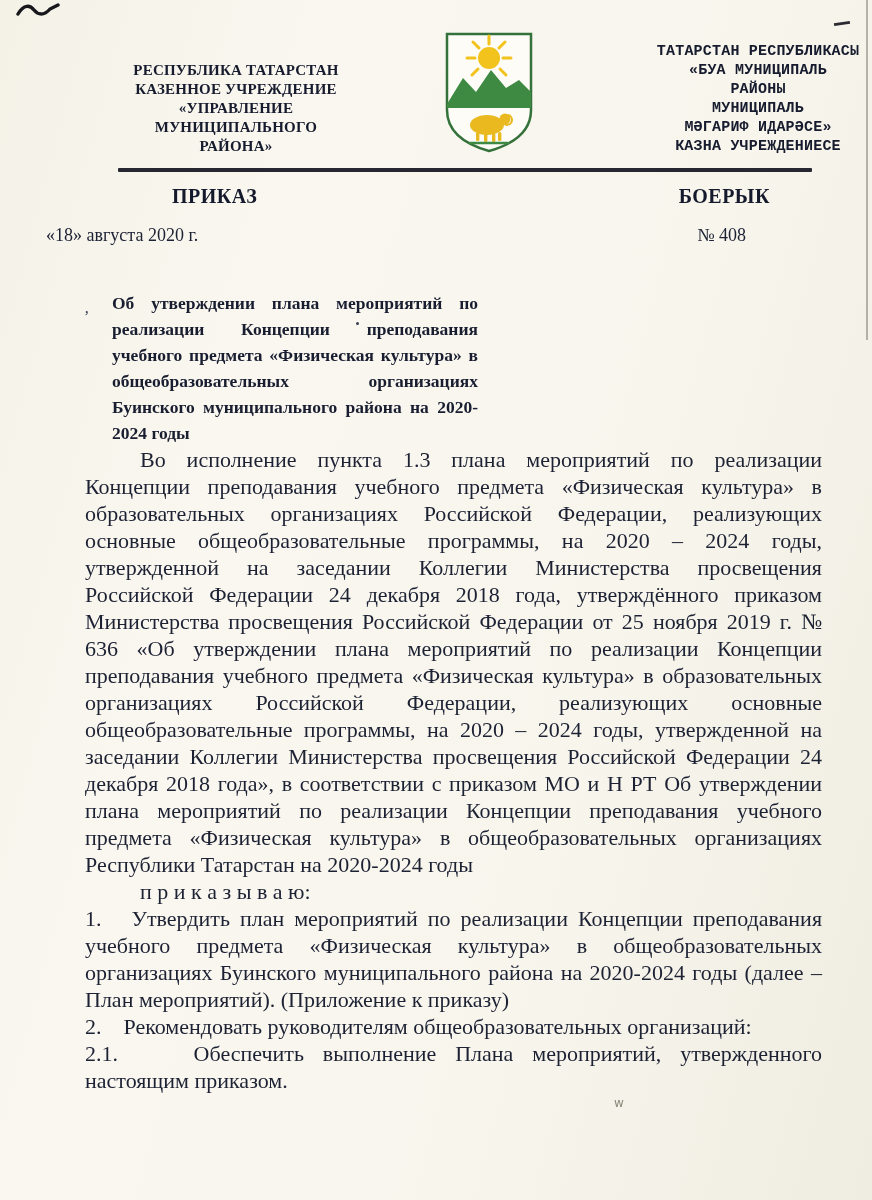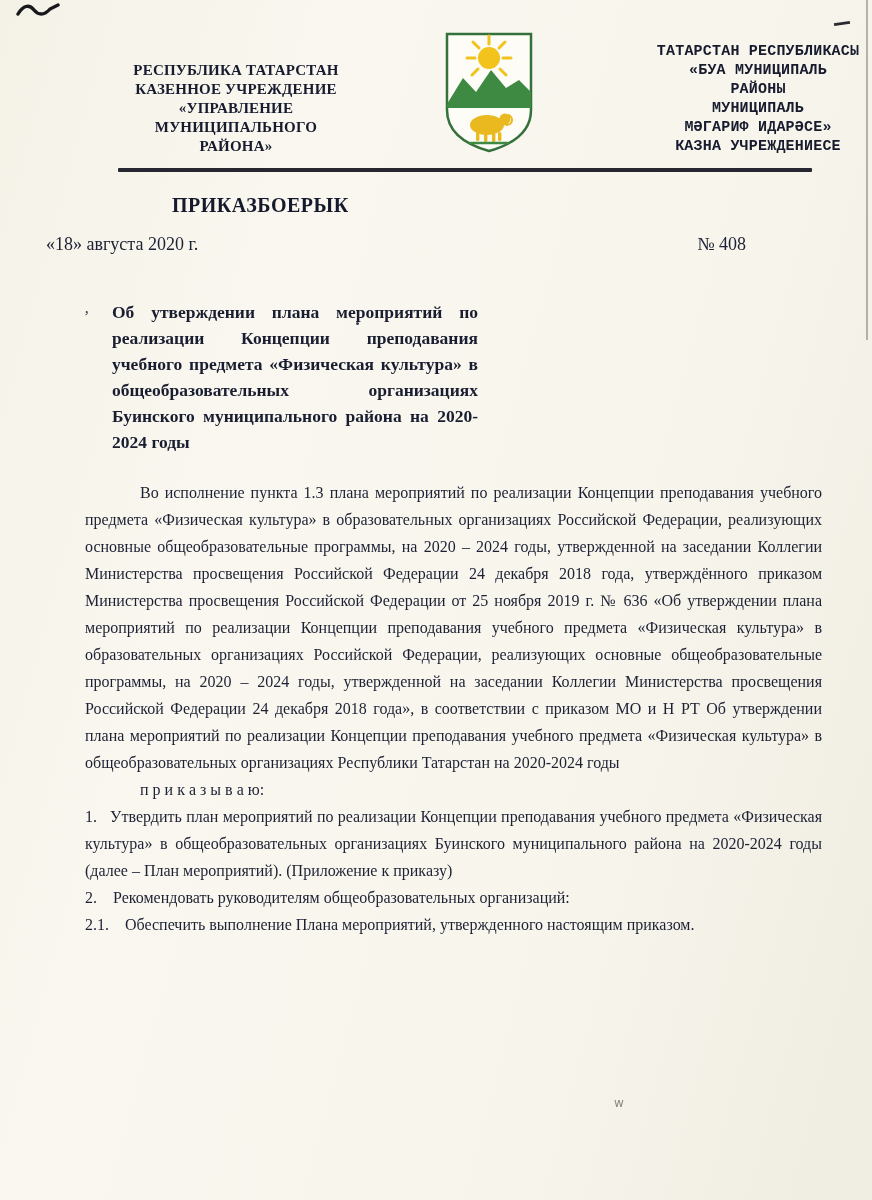--- a/index.html
+++ b/index.html
@@ -20,37 +20,37 @@
   }
   .head-col{font-weight:700;text-align:center;font-size:15px;line-height:19px;color:#161b2e;letter-spacing:.2px;}
   .head-col.left{flex:0 0 268px;}
   .head-col.right{flex:0 0 332px;margin-left:12px;font-size:15px;line-height:19px;font-family:Liberation Mono, monospace;}
   .emblem{flex:0 0 94px;margin-left:28px;margin-top:2px;}
   .emblem svg{display:block;width:94px;height:126px;}
   
   .rule{height:4px;background:#272732;margin:12px 60px 0 118px;border-radius:1px;}
   
   .title-row{
-    display:flex;justify-content:flex-start;
-    padding:0 102px 0 172px;margin-top:22px;
+    display:flex;justify-content:space-between;
+    padding:0 102px 0 172px;margin-top:13px;
     font-weight:700;font-size:20px;color:#14192c;letter-spacing:.5px;
   }
   .date-row{
     display:flex;justify-content:space-between;
     padding:0 126px 0 46px;margin-top:17px;
     font-size:18px;
   }
   
   .subject{
     margin:44px 0 0 112px;width:366px;
     font-weight:700;font-size:17.5px;line-height:26px;
     text-align:justify;color:#181d30;
   }
   
-  .body-text{margin:24px 50px 0 85px;font-size:16px;line-height:27px;}
+  .body-text{margin:0 50px 0 85px;font-size:22px;line-height:27px;}
   .body-text p{margin:0;}
   .justify{text-align:justify;}
   .indent{text-indent:55px;}
   
   .artifact{position:absolute;pointer-events:none;}
   .a-squiggle{top:2px;left:16px;}
   .a-dash{top:22px;left:834px;width:16px;height:3px;background:#2a2a30;transform:rotate(-8deg);}
   .a-edge{top:0;left:866px;width:2px;height:340px;background:rgba(60,58,52,.35);}
   .a-comma{top:308px;left:84px;font-size:16px;color:#3a3f52;}
   .a-dot{top:322px;left:356px;width:3px;height:3px;border-radius:50%;background:#3a3f52;}

